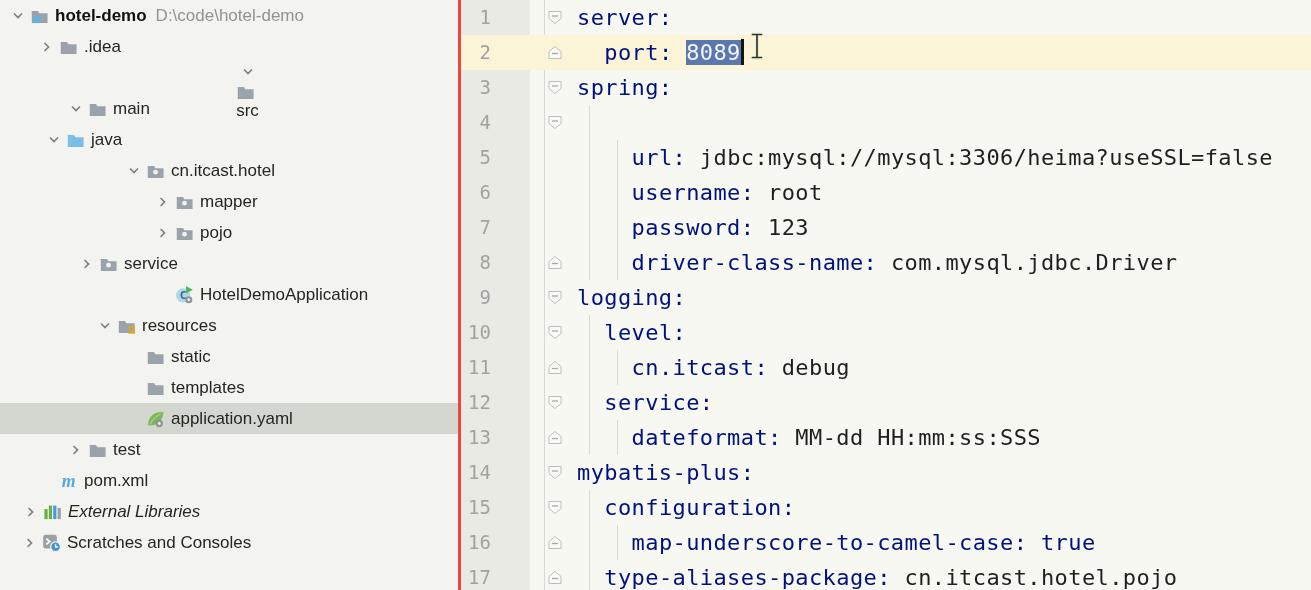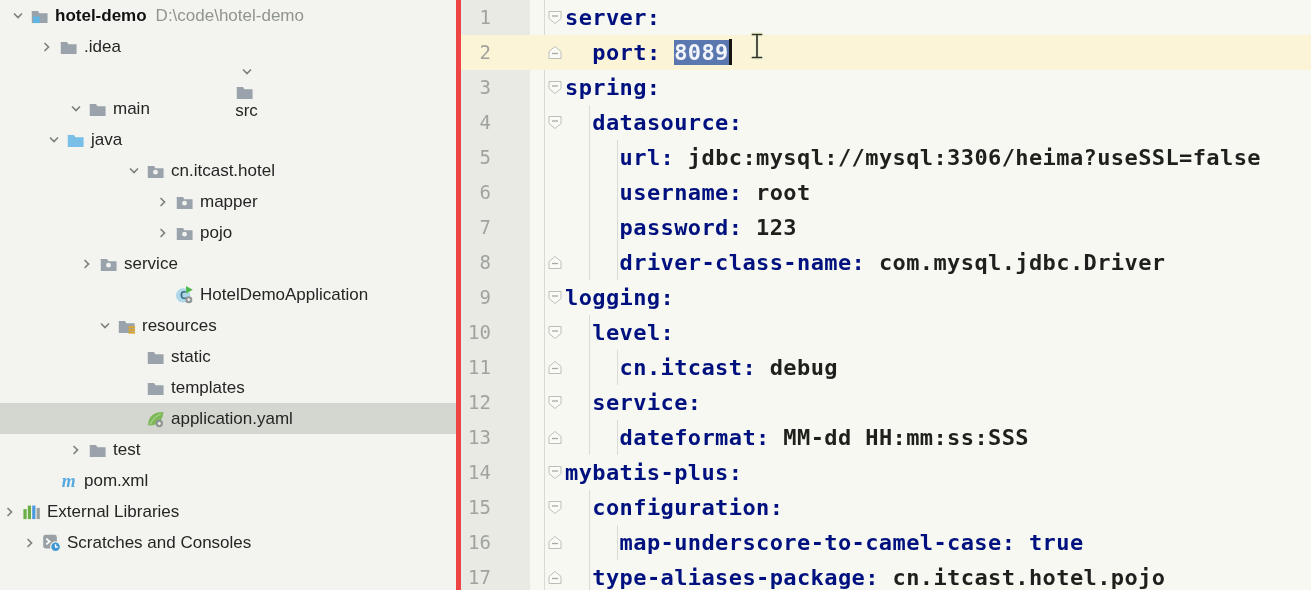--- a/index.html
+++ b/index.html
@@ -1,40 +1,40 @@
 <!DOCTYPE html>
 <html><head>
 <meta charset="utf-8">
 <style>
   html,body{margin:0;padding:0;width:1311px;height:590px;overflow:hidden;background:#f3f4ef;}
   #app{position:relative;width:1311px;height:590px;font-family:"Liberation Sans",sans-serif;}
 
   
-  #tree{position:absolute;left:0;top:0;width:461px;height:590px;background:#f3f4ef;border-right:5px solid #ef4444;box-sizing:border-box;overflow:hidden;}
+  #tree{position:absolute;left:0;top:0;width:461px;height:590px;background:#f3f4ef;border-right:3px solid #ef4444;box-sizing:border-box;overflow:hidden;}
   .tree-row{position:relative;display:flex;align-items:center;height:31px;width:100%;box-sizing:border-box;cursor:default;}
   .tree-row.selected{background:#d4d7d0;}
   .tw-chevron{width:20px;height:18px;flex:0 0 20px;display:flex;align-items:center;justify-content:center;}
   .tw-icon{width:19px;height:19px;flex:0 0 19px;margin:0 6px 0 2px;display:flex;align-items:center;justify-content:center;}
   .tw-icon svg{width:19px;height:19px;}
   .tw-label{font-size:17px;color:#242624;white-space:nowrap;}
   .tw-label.root{font-weight:bold;color:#111;}
   .tw-path{font-size:17px;color:#90948f;margin-left:9px;white-space:nowrap;}
 
   
   #editor{position:absolute;left:461px;top:0;width:850px;height:590px;background:#f6f8f1;overflow:hidden;}
   #gutter-bg{position:absolute;left:0;top:0;width:69px;height:590px;background:#e8eae3;z-index:0;}
   #gutter-border{position:absolute;left:83px;top:0;width:1px;height:590px;background:#d7dad2;z-index:1;}
   .indent-guide{position:absolute;width:1px;background:#d9dcd4;z-index:1;}
   .code-line{position:absolute;left:0;width:850px;height:35px;z-index:2;}
   .code-line.current{background:#fbf4d7;}
   .ln{position:absolute;left:0;top:0;width:30px;height:35px;line-height:35px;text-align:right;
       font-family:"DejaVu Sans Mono",monospace;font-size:19px;color:#a0a39e;}
   .fold{position:absolute;left:87px;top:10px;width:14px;height:15px;}
-  .code{position:absolute;left:104px;top:0;height:35px;line-height:35px;white-space:pre;
-        font-family:"DejaVu Sans Mono",monospace;font-size:22px;font-weight:bold;letter-spacing:0.4px;color:#201f1d;}
+  .code{position:absolute;left:116px;top:0;height:35px;line-height:35px;white-space:pre;
+        font-family:"DejaVu Sans Mono",monospace;font-size:22px;font-weight:normal;letter-spacing:0.4px;color:#201f1d;}
   .seg-key{color:#00117f;}
   .seg-kw{color:#00117f;}
   .seg-value{color:#201f1d;}
   .seg-sel{background:#5b77b0;color:#f2f5fa;}
   .caret{display:inline-block;width:3px;height:26px;background:#15150f;vertical-align:middle;margin-top:-4px;}
   #ibeam{position:absolute;z-index:5;}
 </style>
 </head>
 <body>
 
@@ -252,21 +252,21 @@
       </div>
       <div class="tree-row" style="padding-left: 37px;">
         <span class="tw-chevron"></span>
         <span class="tw-icon">
           <svg viewBox="0 0 16 16">
             <text x="8.2" y="13.2" text-anchor="middle" font-size="15" font-style="italic" font-weight="bold" fill="#57a9e1" font-family="serif">m</text>
           </svg>
         </span>
         <span class="tw-label">pom.xml</span>
       </div>
-      <div class="tree-row" style="padding-left: 0;">
+      <div class="tree-row" style="padding-left: 21px; font-style: italic;">
         <span class="tw-chevron">
           <svg width="14" height="14" viewBox="0 0 14 14">
             <path d="M5 3.5 L8.5 7 L5 10.5" stroke="#7c827e" stroke-width="1.7" fill="none" stroke-linecap="round"></path>
           </svg>
         </span>
         <span class="tw-icon">
           <svg viewBox="0 0 16 16">
             <rect x="1.2" y="6" width="2.7" height="8.4" fill="#6aae47"></rect>
             <rect x="4.9" y="3" width="2.7" height="11.4" fill="#6aae47"></rect>
             <rect x="8.6" y="3" width="2.7" height="11.4" fill="#4a98dd"></rect>
@@ -329,21 +329,20 @@
               <path d="M4 6 H10" stroke="#a7aaa2" stroke-width="1.3"></path>
             </svg></span>
           <span class="code"><span class="seg-key">spring:</span></span>
         </div>
         <div class="code-line" style="top: 105px;">
           <span class="ln">4</span>
           <span class="fold"><svg width="14" height="15" viewBox="0 0 14 15">
               <path d="M1 1.5 H13 V8.5 L7 13.5 L1 8.5 z" fill="#fafbf6" stroke="#bcbfb7"></path>
               <path d="M4 6 H10" stroke="#a7aaa2" stroke-width="1.3"></path>
             </svg></span>
-          <span class="code"><span>  </span><span class="seg-key">datasource:</span></span>
         </div>
         <div class="code-line" style="top: 140px;">
           <span class="ln">5</span>
           <span class="code"><span>    </span><span class="seg-key">url:</span><span> </span><span class="seg-value">jdbc:mysql://mysql:3306/heima?useSSL=false</span></span>
         </div>
         <div class="code-line" style="top: 175px;">
           <span class="ln">6</span>
           <span class="code"><span>    </span><span class="seg-key">username:</span><span> </span><span class="seg-value">root</span></span>
         </div>
         <div class="code-line" style="top: 210px;">

